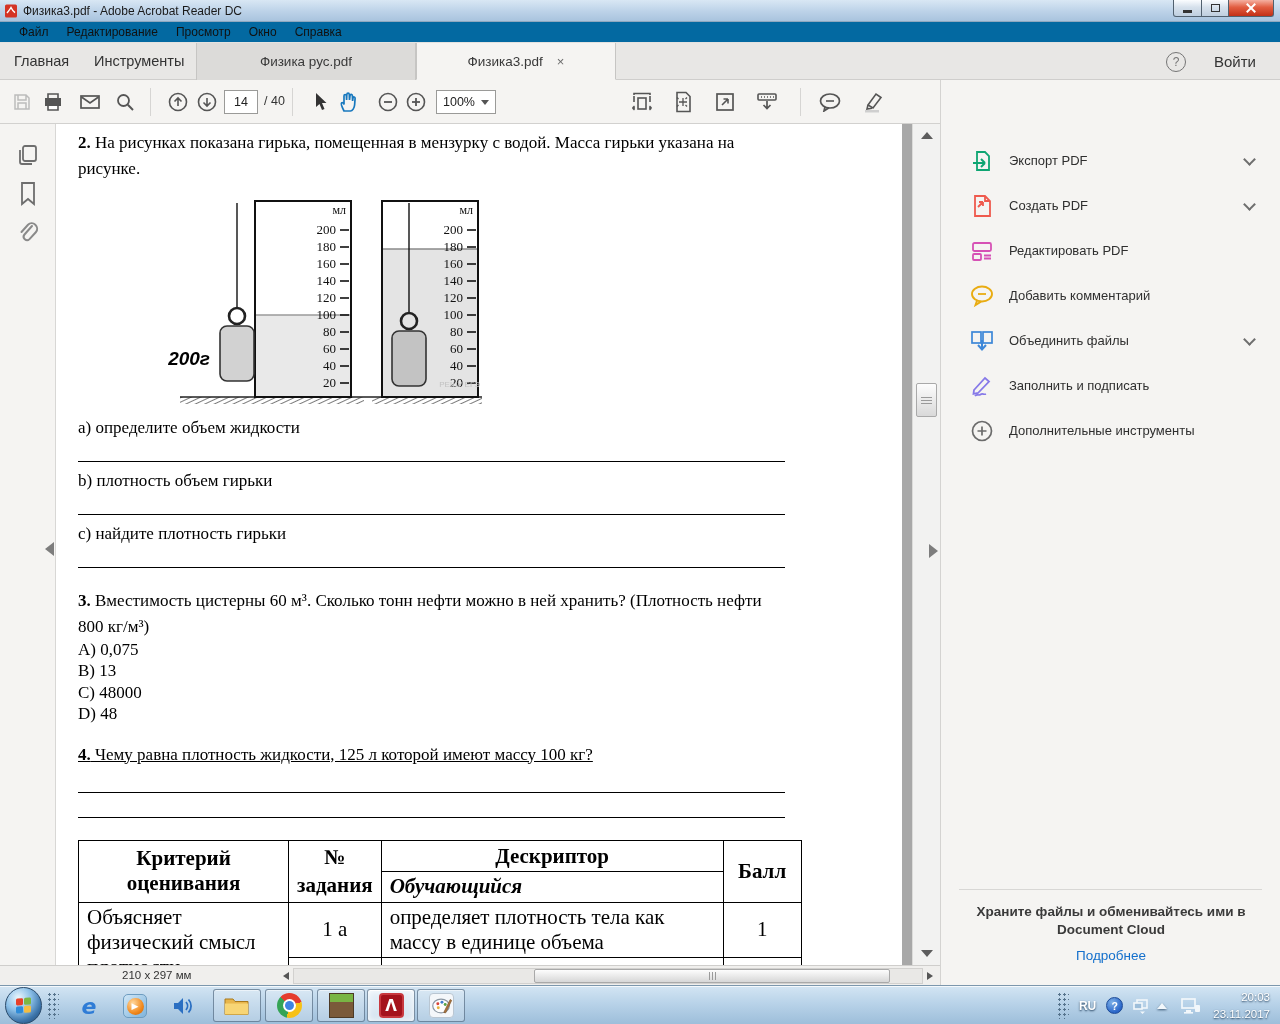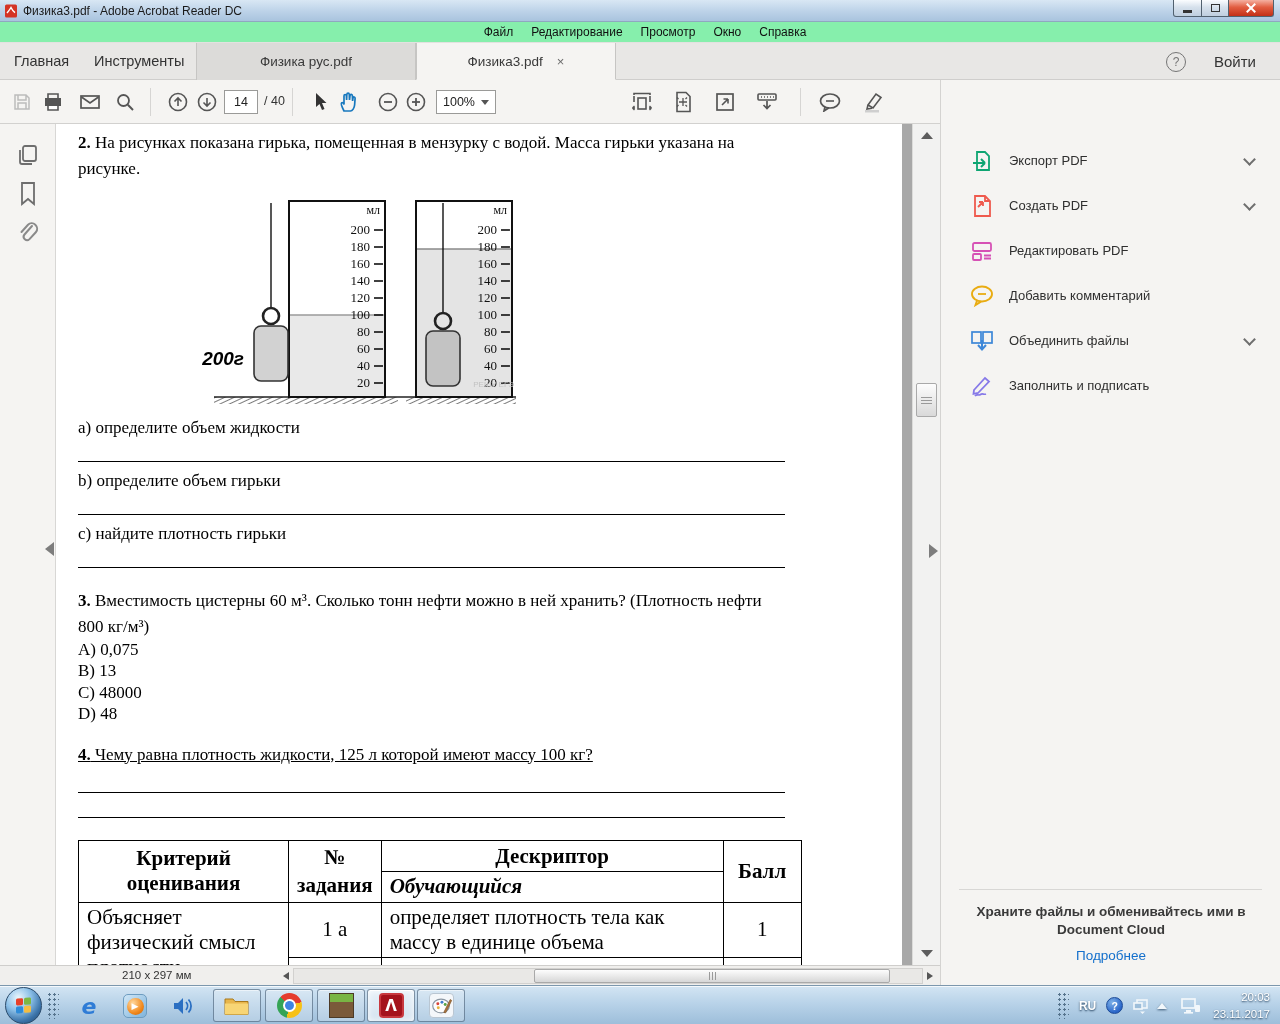--- a/index.html
+++ b/index.html
@@ -18,22 +18,22 @@
   .winbtn.min { width:29px; border-radius:0 0 0 3px; }
   .winbtn.max { width:27px; border-left:none; }
   .winbtn.close { width:45px; border-left:none; border-radius:0 0 3px 0;
     background:linear-gradient(180deg,#f5b0a1 0%,#e25d41 45%,#c22f16 100%); }
   .gl-min { width:9px; height:3px; background:#333; margin-top:6px; }
   .gl-restore { width:9px; height:8px; border:1.5px solid #333; position:relative; }
   .xbar { position:absolute; width:12px; height:2px; background:#fff; left:16px; top:7px; }
   .xbar.a { transform:rotate(45deg); } .xbar.b { transform:rotate(-45deg); }
 
   
-  .menubar { position:absolute; left:0; top:22px; width:1280px; height:21px; background:#86efac;
-    border-bottom:1px solid #e3e2e0; display:flex; align-items:center; padding-left:10px;justify-content:center; }
+  .menubar { position:absolute; left:0; top:22px; width:1280px; height:21px; background:#0369a1;
+    border-bottom:1px solid #e3e2e0; display:flex; align-items:center; padding-left:10px; }
   .menuitem { font-size:12px; color:#111; padding:0 9px; }
 
   
   .tabrow { position:absolute; left:0; top:43px; width:1280px; height:37px; background:#e8e7e5; border-bottom:1px solid #cfcecc; }
   .apptab { position:absolute; top:0; height:36px; display:flex; align-items:center; font-size:14.5px; color:#333; padding:0 14px; }
   .doctab { position:absolute; top:0; height:37px; display:flex; align-items:center; justify-content:center;
     font-size:13.5px; color:#3a3a3a; border-left:1px solid #c6c5c3; border-right:1px solid #c6c5c3; background:#dcdbd9; }
   .doctab.active { background:#f5f4f2; border-bottom:1px solid #f5f4f2; z-index:2; }
   .tabclose { margin-left:14px; color:#6b6b6b; font-size:13px; }
   .signin { position:absolute; right:0; top:43px; height:37px; display:flex; align-items:center; }
@@ -66,21 +66,21 @@
   .griph { width:11px; height:1px; background:#9a9a9a; }
   .varrow { position:absolute; left:8px; width:0; height:0; border-left:6px solid transparent; border-right:6px solid transparent; }
   .varrow.up { top:8px; border-bottom:7px solid #5d5d5d; }
   .varrow.dn { bottom:8px; border-top:7px solid #5d5d5d; }
   .collapse-right { position:absolute; right:2px; top:420px; width:0; height:0;
     border-top:7px solid transparent; border-bottom:7px solid transparent; border-left:9px solid #7d7d7d; z-index:3; }
 
   
   .qline { font-size:17px; line-height:1.5; width:712px; }
   .qnum { font-weight:bold; }
-  .figure { margin:12px 0 0 120px;text-align:right; }
+  .figure { margin:12px 0 0 86px;text-align:right; }
   .part { font-size:17px; margin-top:9px; width:712px; }
   .underline { width:707px; border-bottom:1.5px solid #000; height:24px; }
   .q3 { margin-top:20px; }
   .opt { font-size:17px; line-height:1.26; }
   .q4 { margin-top:17px;text-decoration:underline; }
   .ul2 { width:707px; border-bottom:1.5px solid #000; }
 
   table.crit { border-collapse:collapse; margin-top:22px; font-size:21px;font-family:Liberation Serif, serif; }
   table.crit th, table.crit td { border:1.6px solid #000; padding:2px 8px; }
   table.crit th { font-weight:bold; text-align:center; }
@@ -413,21 +413,21 @@
 
           <line x1="245" y1="10" x2="245" y2="120" stroke="#111" stroke-width="1.4"></line>
           <circle cx="245" cy="128" r="8" fill="none" stroke="#222" stroke-width="2.6"></circle>
           <rect x="228" y="138" width="34" height="55" rx="7" fill="#c3c3c3" stroke="#333" stroke-width="1.6"></rect>
           <text x="316" y="194" text-anchor="end" font-size="8" font-family="Liberation Sans,sans-serif" fill="#c2c2c2">РЕШУ ЕГЭ</text>
         </svg>
       </div>
 
       <div class="part">a) определите объем жидкости</div>
       <div class="underline"></div>
-      <div class="part">b) определите объем гирьки</div>
+      <div class="part">b) плотность объем гирьки</div>
       <div class="underline"></div>
       <div class="part">c) найдите плотность гирьки</div>
       <div class="underline"></div>
 
       <div class="q3">
         <p class="qline"><span class="qnum">3.</span><span> Вместимость цистерны 60 м³. Сколько тонн нефти можно в ней хранить? (Плотность нефти 800 кг/м³)</span></p>
         <div class="opt">A) 0,075</div>
         <div class="opt">B) 13</div>
         <div class="opt">C) 48000</div>
         <div class="opt">D) 48</div>
@@ -525,20 +525,27 @@
         <span class="lbl">Объединить файлы</span>
         <span class="chev"></span>
       </div>
       <div class="toolitem">
         <svg width="26" height="26" viewBox="0 0 26 26">
             <path d="M5 17 L16 5 L20 8.5 L9 20 L4.5 20.8 Z" stroke="#8679e8" stroke-width="1.8" fill="none"></path>
             <path d="M6 23 c2 -2.5 3.5 0 5.5 -1.5 c2 -1.5 3 0.5 5.5 -0.5" stroke="#8679e8" stroke-width="1.7" fill="none"></path>
           </svg>
         <span class="lbl">Заполнить и подписать</span>
       </div>
+      <div class="toolitem">
+        <svg width="26" height="26" viewBox="0 0 26 26">
+            <circle cx="13" cy="13" r="9.5" stroke="#6b6b6b" stroke-width="1.7" fill="none"></circle>
+            <path d="M13 8.5 v9 M8.5 13 h9" stroke="#6b6b6b" stroke-width="1.7"></path>
+          </svg>
+        <span class="lbl">Дополнительные инструменты</span>
+      </div>
     </div>
     <div class="panelsep"></div>
     <div class="promo">Храните файлы и обменивайтесь ими в Document Cloud</div>
     <div class="morelink">Подробнее</div>
   </div>
 
   <div class="statusbar">
     <span class="pagesize">210 x 297 мм</span>
     <div class="hscroll">
       <div class="harrow l"></div>

